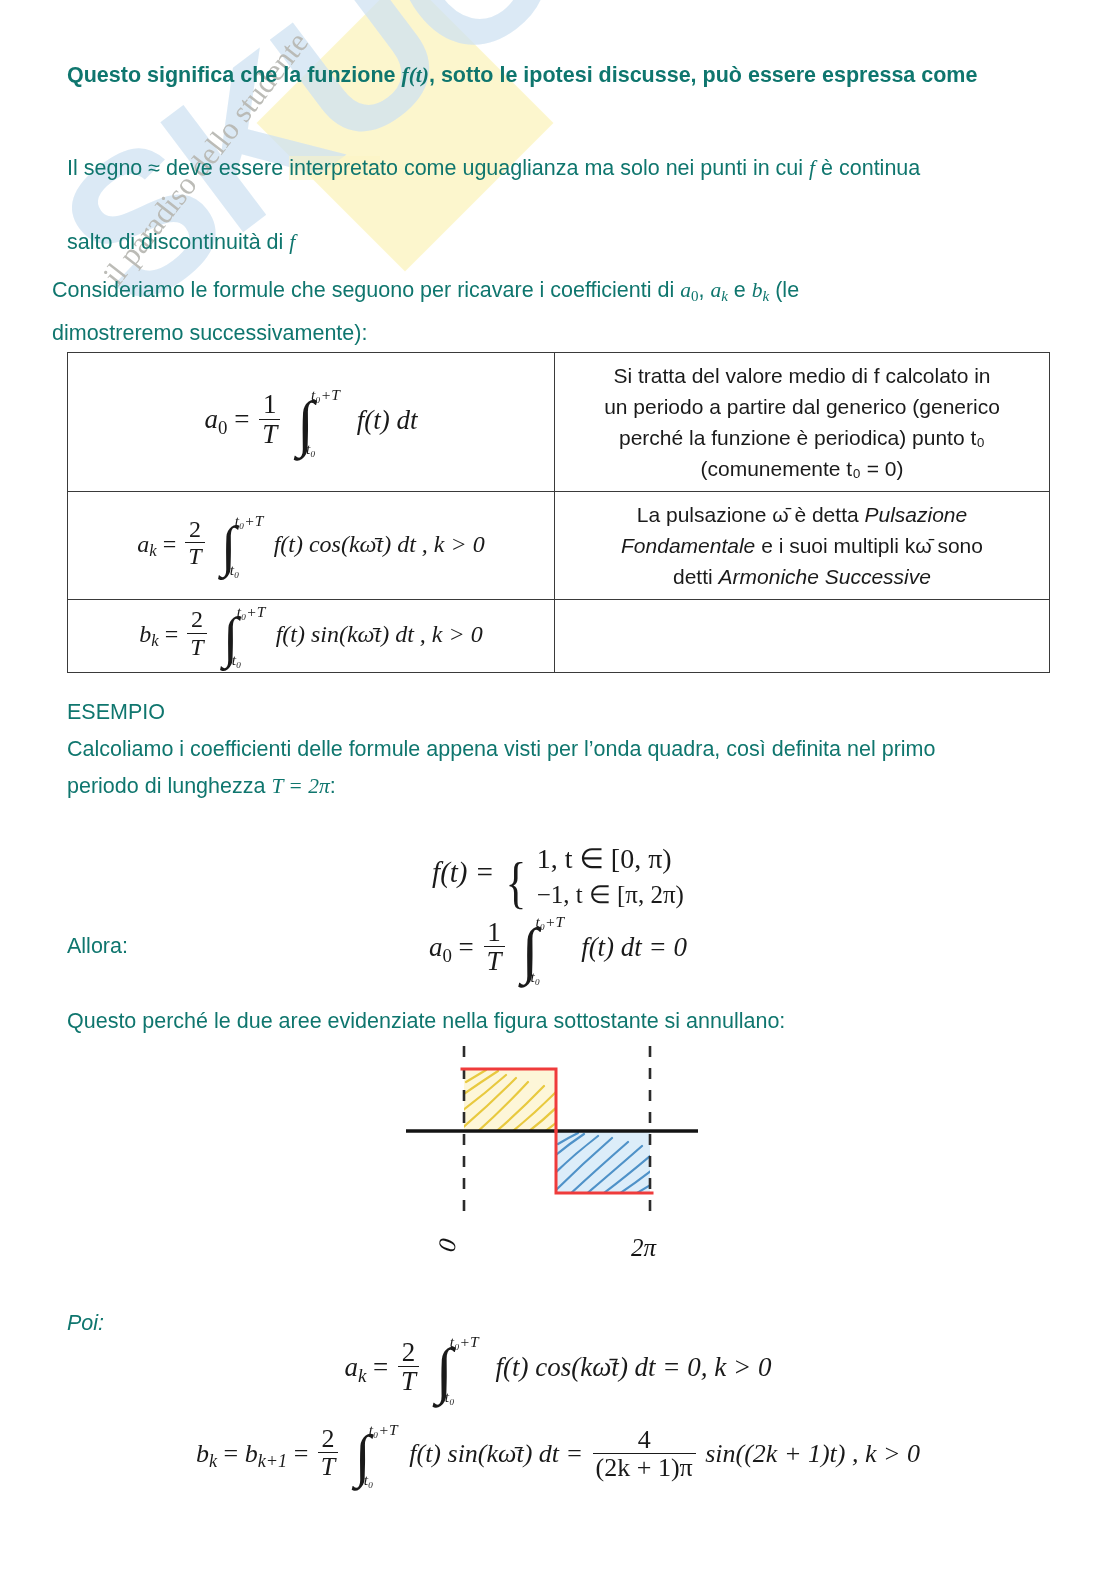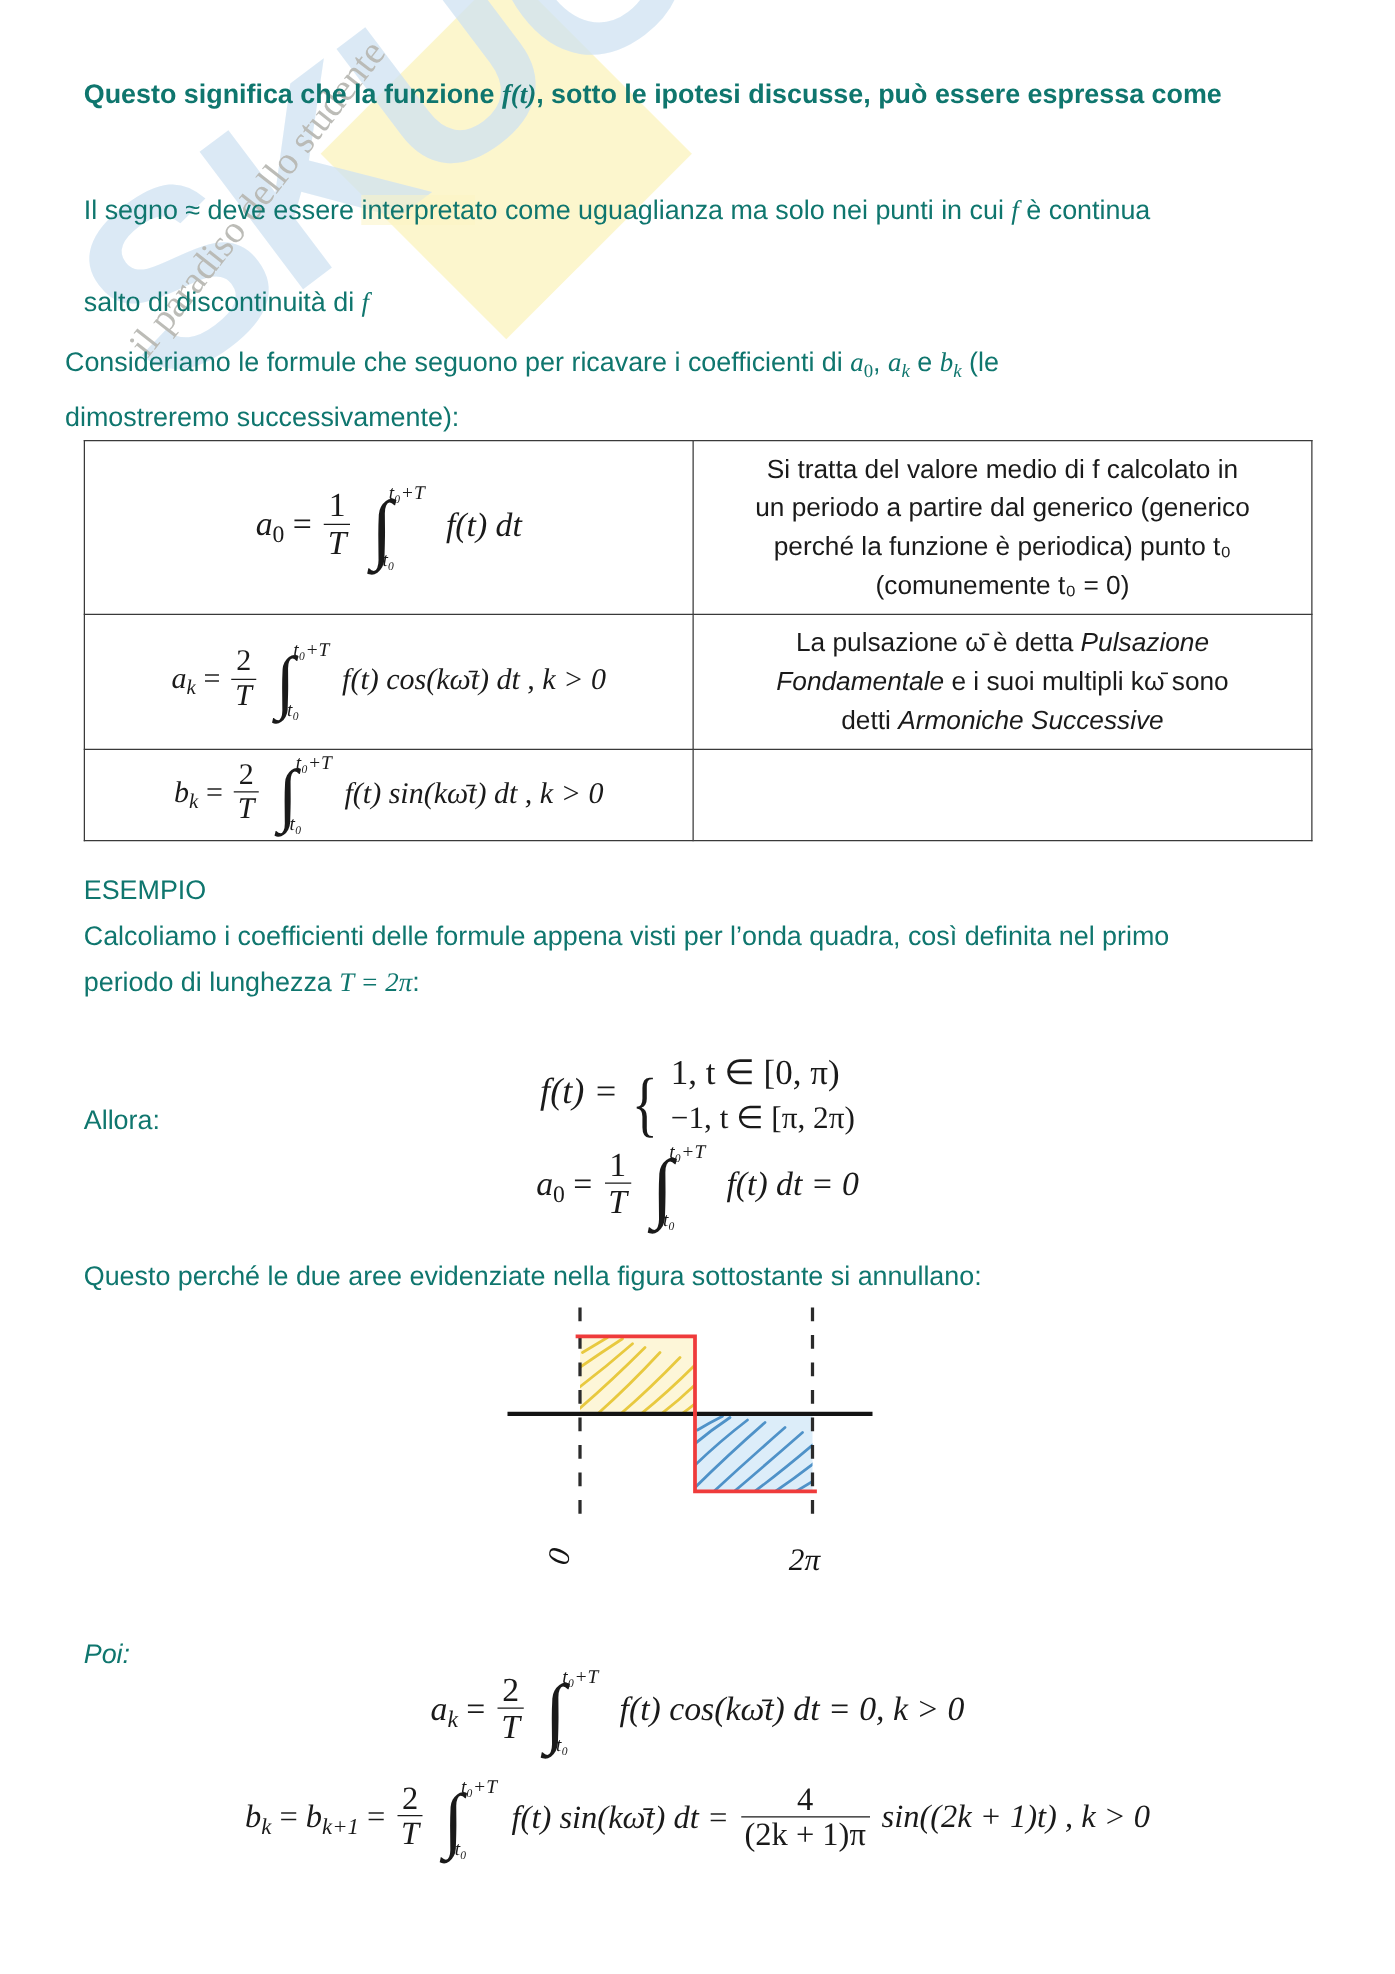--- a/index.html
+++ b/index.html
@@ -233,21 +233,21 @@
     <span class="eq" style="font-size:29px;">
       <span class="m">f(t) =</span>
       <span class="brace">{</span>
       <span class="cases">
         <span class="mn" style="font-size:28px;">1, t ∈ [0, π)</span>
         <span class="mn" style="font-size:25px;">−1, t ∈ [π, 2π)</span>
       </span>
     </span>
   </div>
 
-  <div class="para" style="left:67px;top:878px;">Allora:</div>
+  <div class="para" style="left:67px;top:928px;">Allora:</div>
 
   <div class="eq-row" style="top:918px;">
     <span class="eq">
       <span class="m">a</span><span class="subn">0</span>
       <span class="mn">=</span>
       <span class="frac">
         <span class="num mn">1</span>
         <span class="den m">T</span>
       </span>
       <span class="intg">

